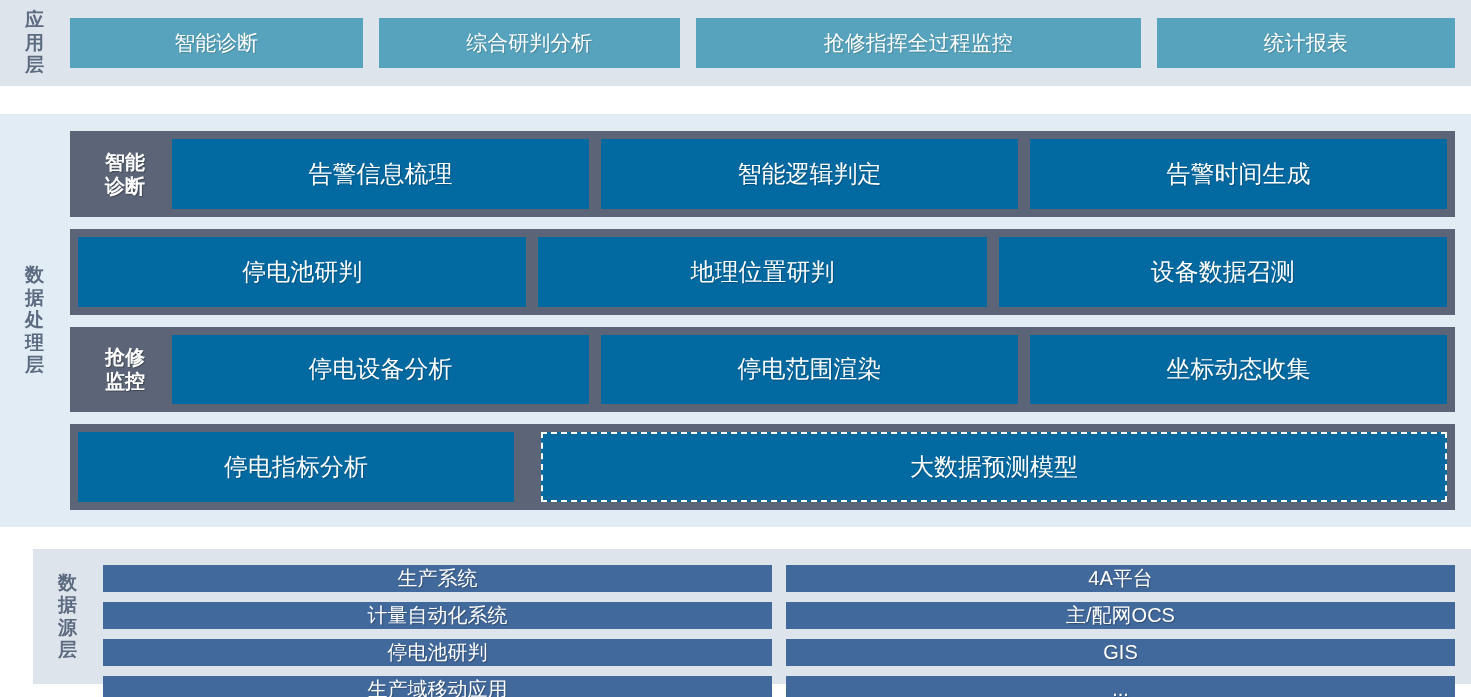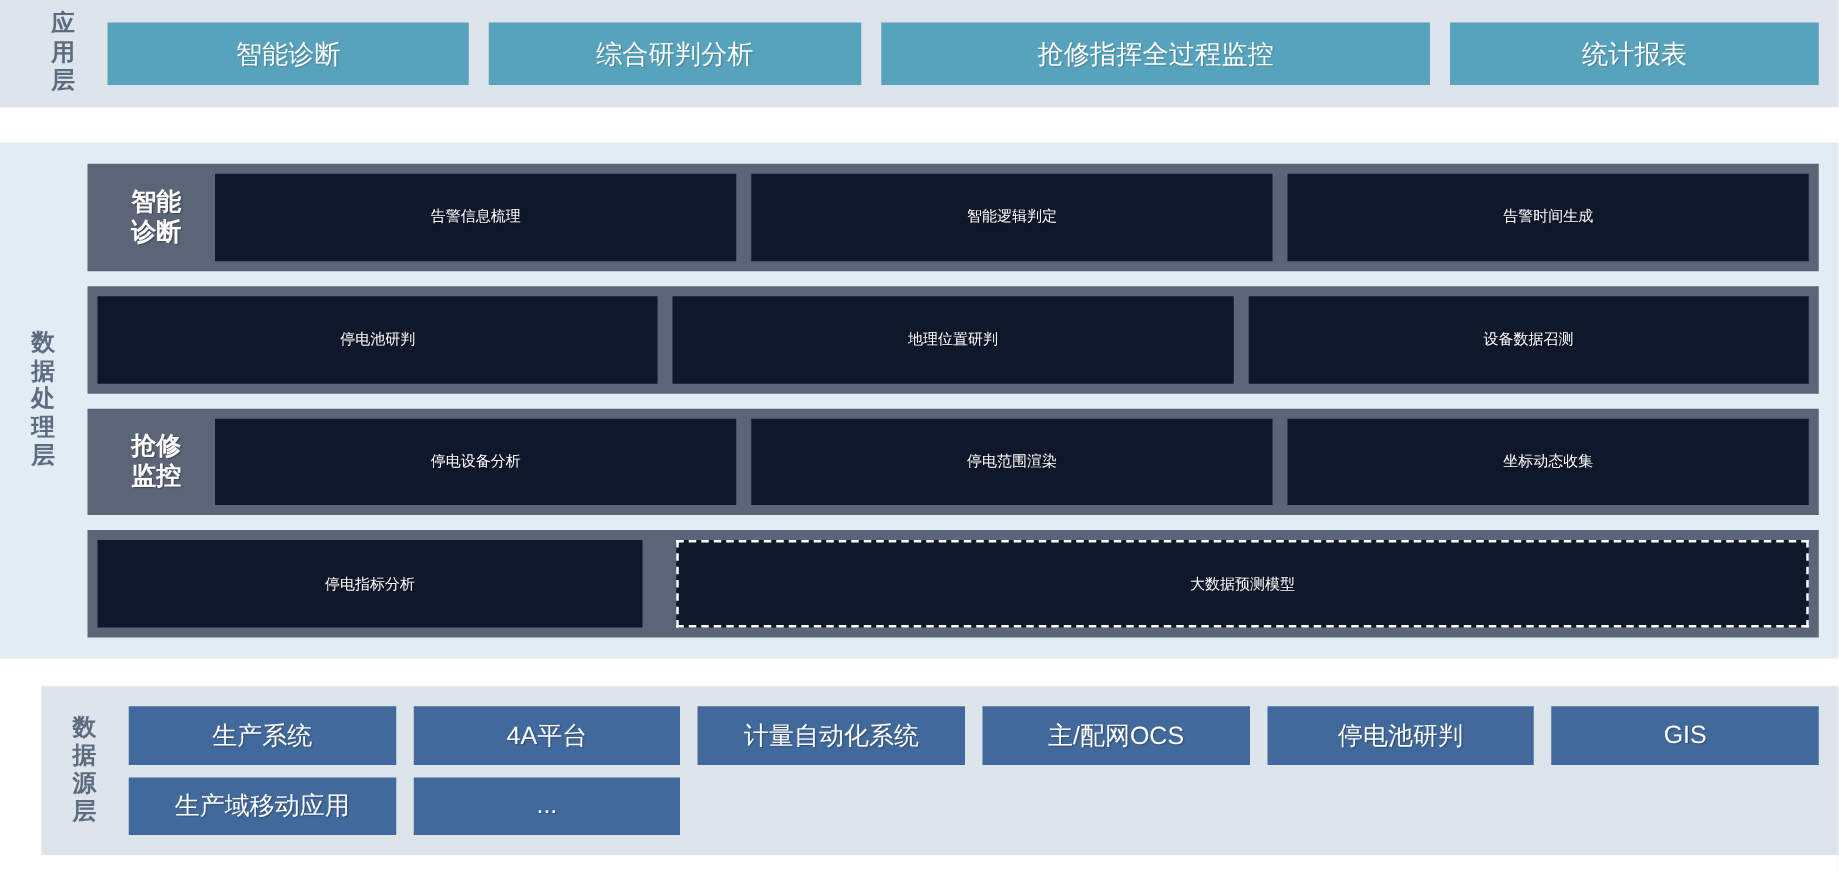--- a/index.html
+++ b/index.html
@@ -27,21 +27,21 @@
   
   .band {
     display: flex;
     align-items: stretch;
     box-sizing: border-box;
   }
 
   .band-app {
     background: #dee4ec;
     height: 86px;
-    padding: 18px 16px 18px 16px;
+    padding: 18px 16px 18px 0;
   }
   .gap-1 { height: 28px; background: #ffffff; }
   .band-proc {
     background: #e1ecf4;
     height: 413px;
     padding: 17px 16px 17px 0;
   }
   .gap-2 { height: 22px; background: #ffffff; }
   .band-src {
     background: #dee4ec;
@@ -127,40 +127,40 @@
     word-break: break-all;
   }
   .proc-cards {
     flex: 1;
     display: flex;
     gap: 12px;
     align-items: stretch;
   }
   .proc-card {
     flex: 1 1 0;
-    background: #0f172a;
+    background: #0369a1;
     color: #ffffff;
     display: flex;
     align-items: center;
     justify-content: center;
-    font-size: 12px;
+    font-size: 24px;
     text-shadow: 1px 1px 1px rgba(0,0,0,0.22);
     box-sizing: border-box;
   }
   .proc-card.dashed {
     border: 2px dashed #ffffff;
     flex-grow: 2.07;
     margin-left: 15px;
   }
 
   
   .src-grid {
     flex: 1;
     display: grid;
-    grid-template-columns: repeat(6, 1fr);
+    grid-template-columns: repeat(2, 1fr);
     grid-template-rows: repeat(2, 1fr);
     gap: 10px 14px;
   }
   .src-card {
     background: #42699b;
     color: #ffffff;
     display: flex;
     align-items: center;
     justify-content: center;
     font-size: 20px;

